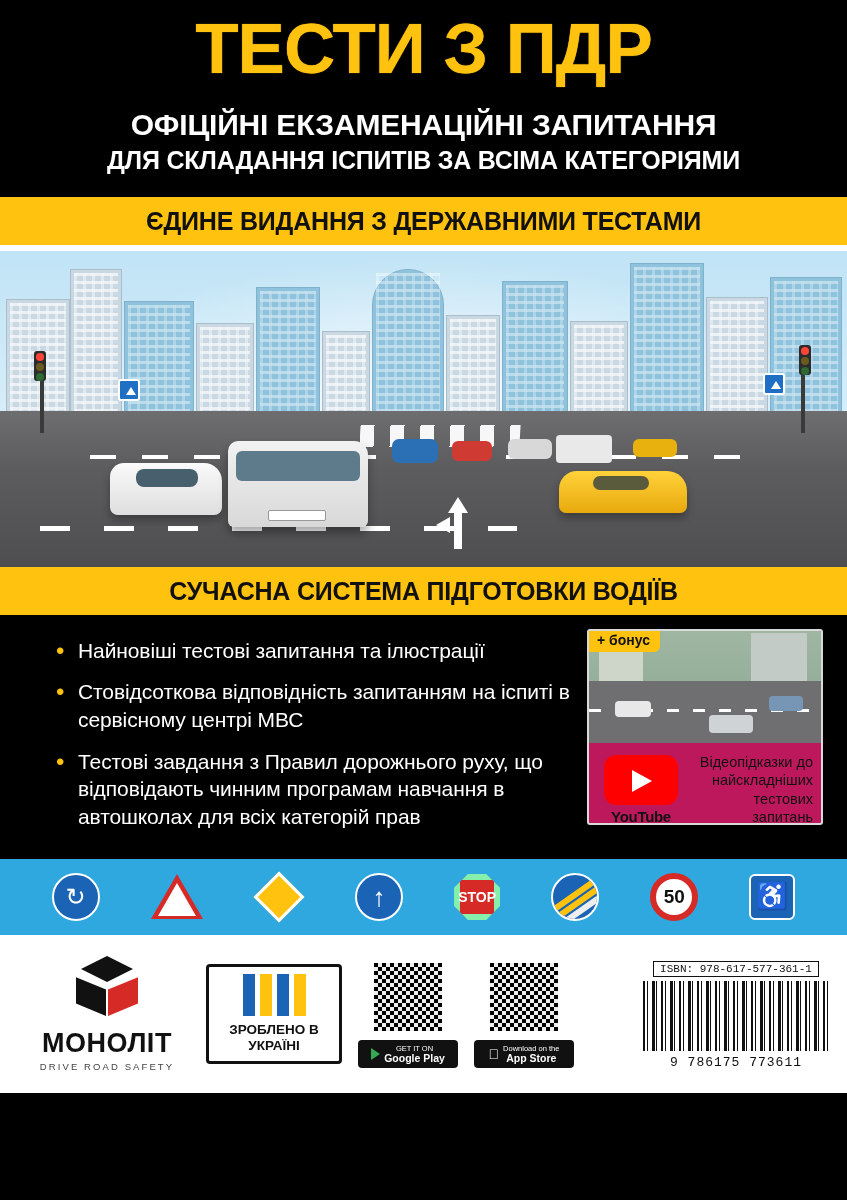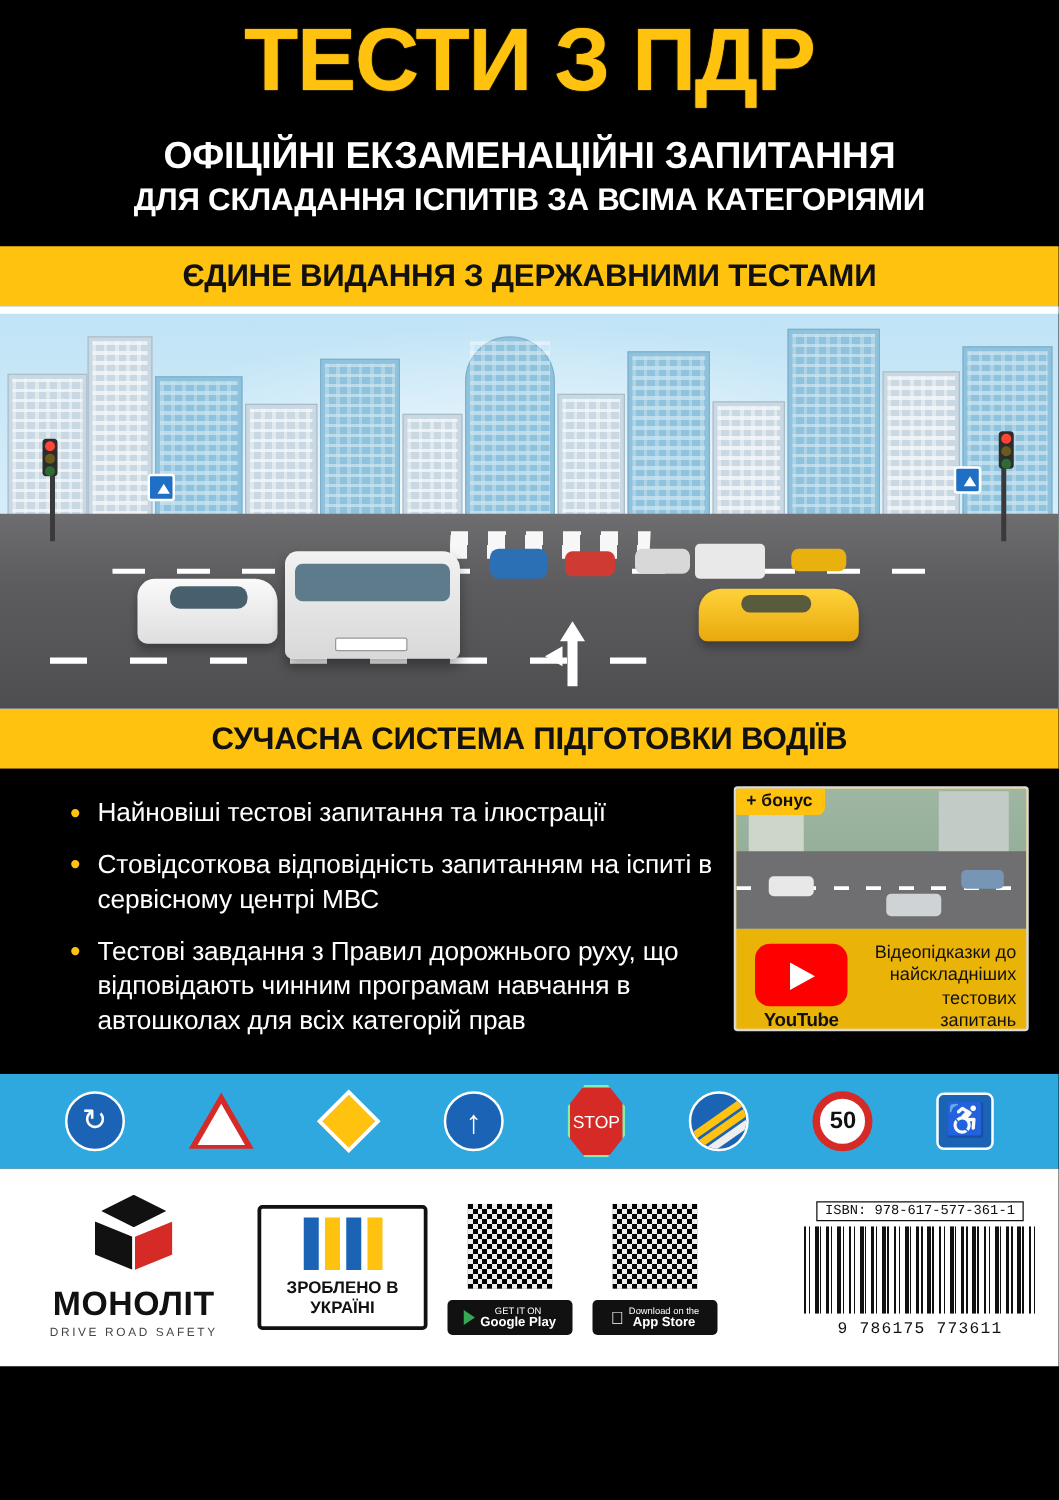--- a/index.html
+++ b/index.html
@@ -179,21 +179,21 @@
   }
   ul.bullets li::before{
     content:"•";
     position:absolute; left:0; top:-2px;
     color:#FFC20E; font-size:24px; line-height:1.3;
   }
 
   
   .bonus {
     position:absolute; right:24px; top:14px; width:236px; height:196px;
-    background:#eab308; border:2px solid #d9d9d9; border-radius:3px; overflow:hidden;
+    background:#be185d; border:2px solid #d9d9d9; border-radius:3px; overflow:hidden;
     box-shadow:0 2px 6px rgba(0,0,0,.5);
   }
   .bonus-tab {
     position:absolute; left:-2px; top:-2px; background:#FFC20E; color:#111;
     font-weight:bold; font-size:14px; padding:3px 10px 4px; border-radius:0 0 6px 0;
     z-index:3;
   }
   .bonus-photo {
     height:112px; background:linear-gradient(#9fb7a2,#8aa693);
     position:relative; overflow:hidden;
@@ -234,24 +234,24 @@
   }
   .tri-red .tri-w{
     position:absolute;left:-19px;top:9px;
     width:0;height:0;border-left:19px solid transparent;border-right:19px solid transparent;border-bottom:33px solid #fff;
   }
   .diamond {
     width:36px;height:36px;background:#FFC20E;border:3px solid #fff;transform:rotate(45deg);
     margin:5px auto;
   }
   .stop-oct {
-    width:46px;height:58px;background:#d62a26;
+    width:46px;height:46px;background:#d62a26;
     clip-path: polygon(30% 0,70% 0,100% 30%,100% 70%,70% 100%,30% 100%,0 70%,0 30%);
-    color:#fff;font-weight:normal;font-size:14px;display:flex;align-items:center;justify-content:center;
-    border:2px solid #86efac; border-radius:4px;
+    color:#fff;font-weight:bold;font-size:14px;display:flex;align-items:center;justify-content:center;
+    border:6px solid #86efac; border-radius:4px;
   }
   .speed50{
     width:48px;height:48px;border-radius:50%;background:#fff;border:6px solid #d62a26;
     display:flex;align-items:center;justify-content:center;color:#111;font-weight:bold;font-size:19px;
   }
   .blue-square{
     width:46px;height:46px;border-radius:6px;background:#1b63b4;border:2px solid #fff;
     display:flex;align-items:center;justify-content:center;color:#fff;font-size:26px;
   }
   .arrow-up-sign{

